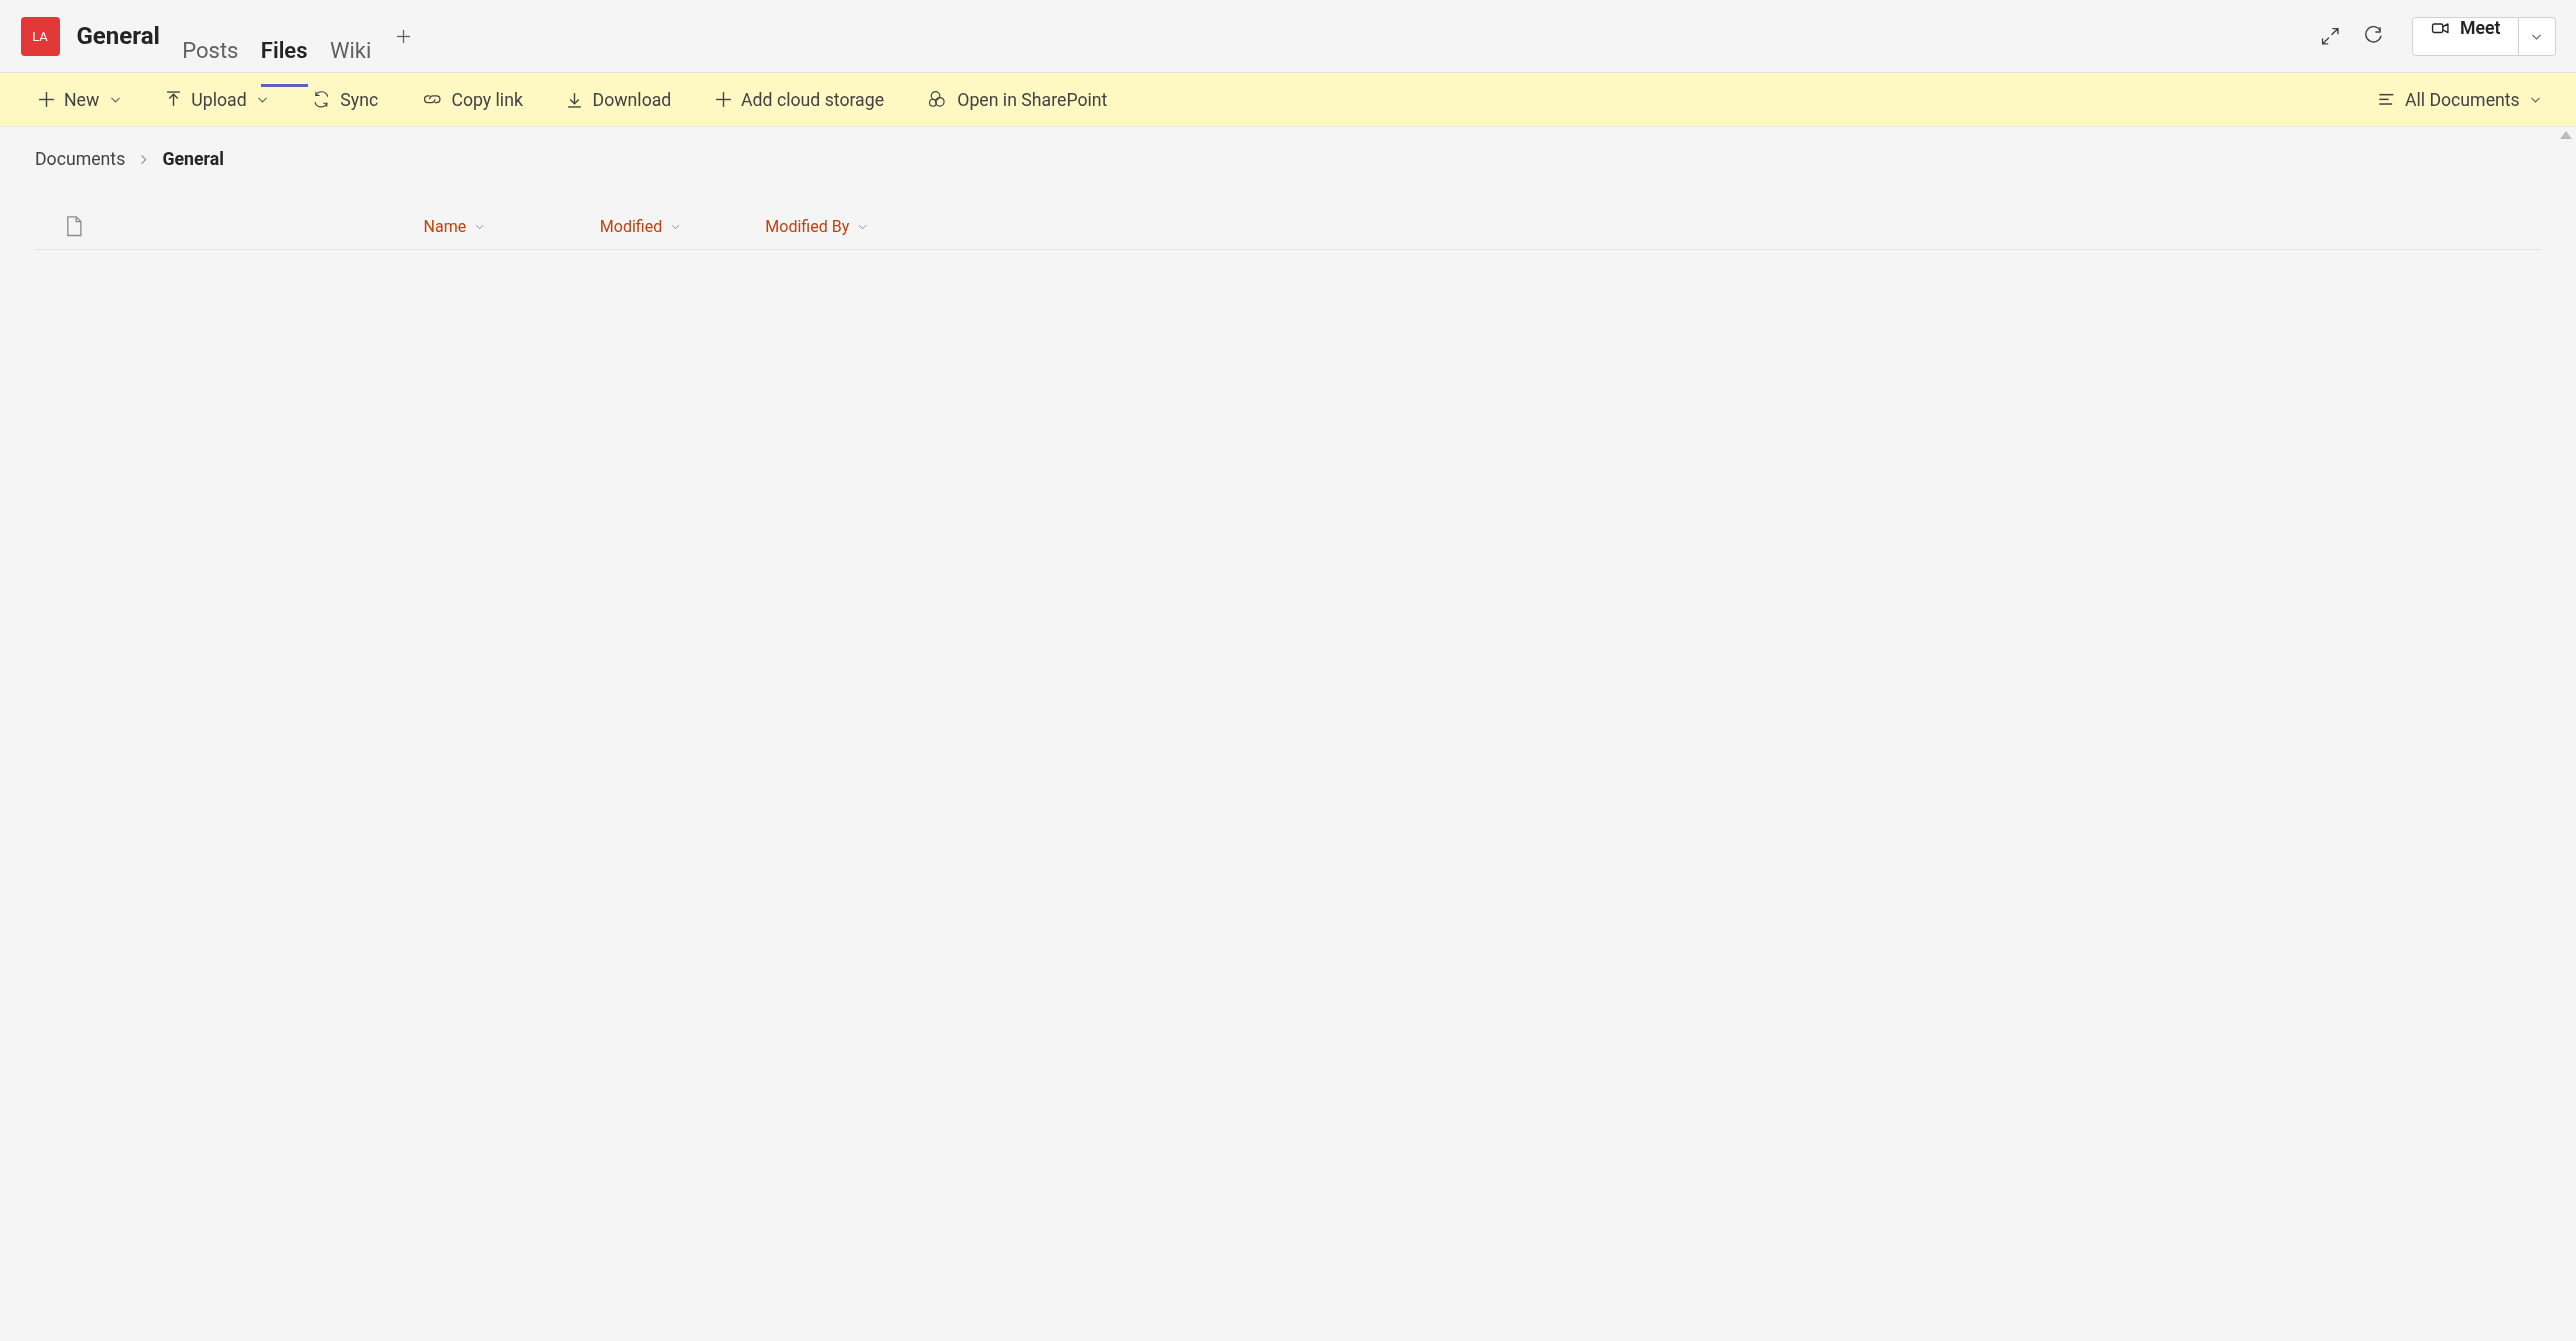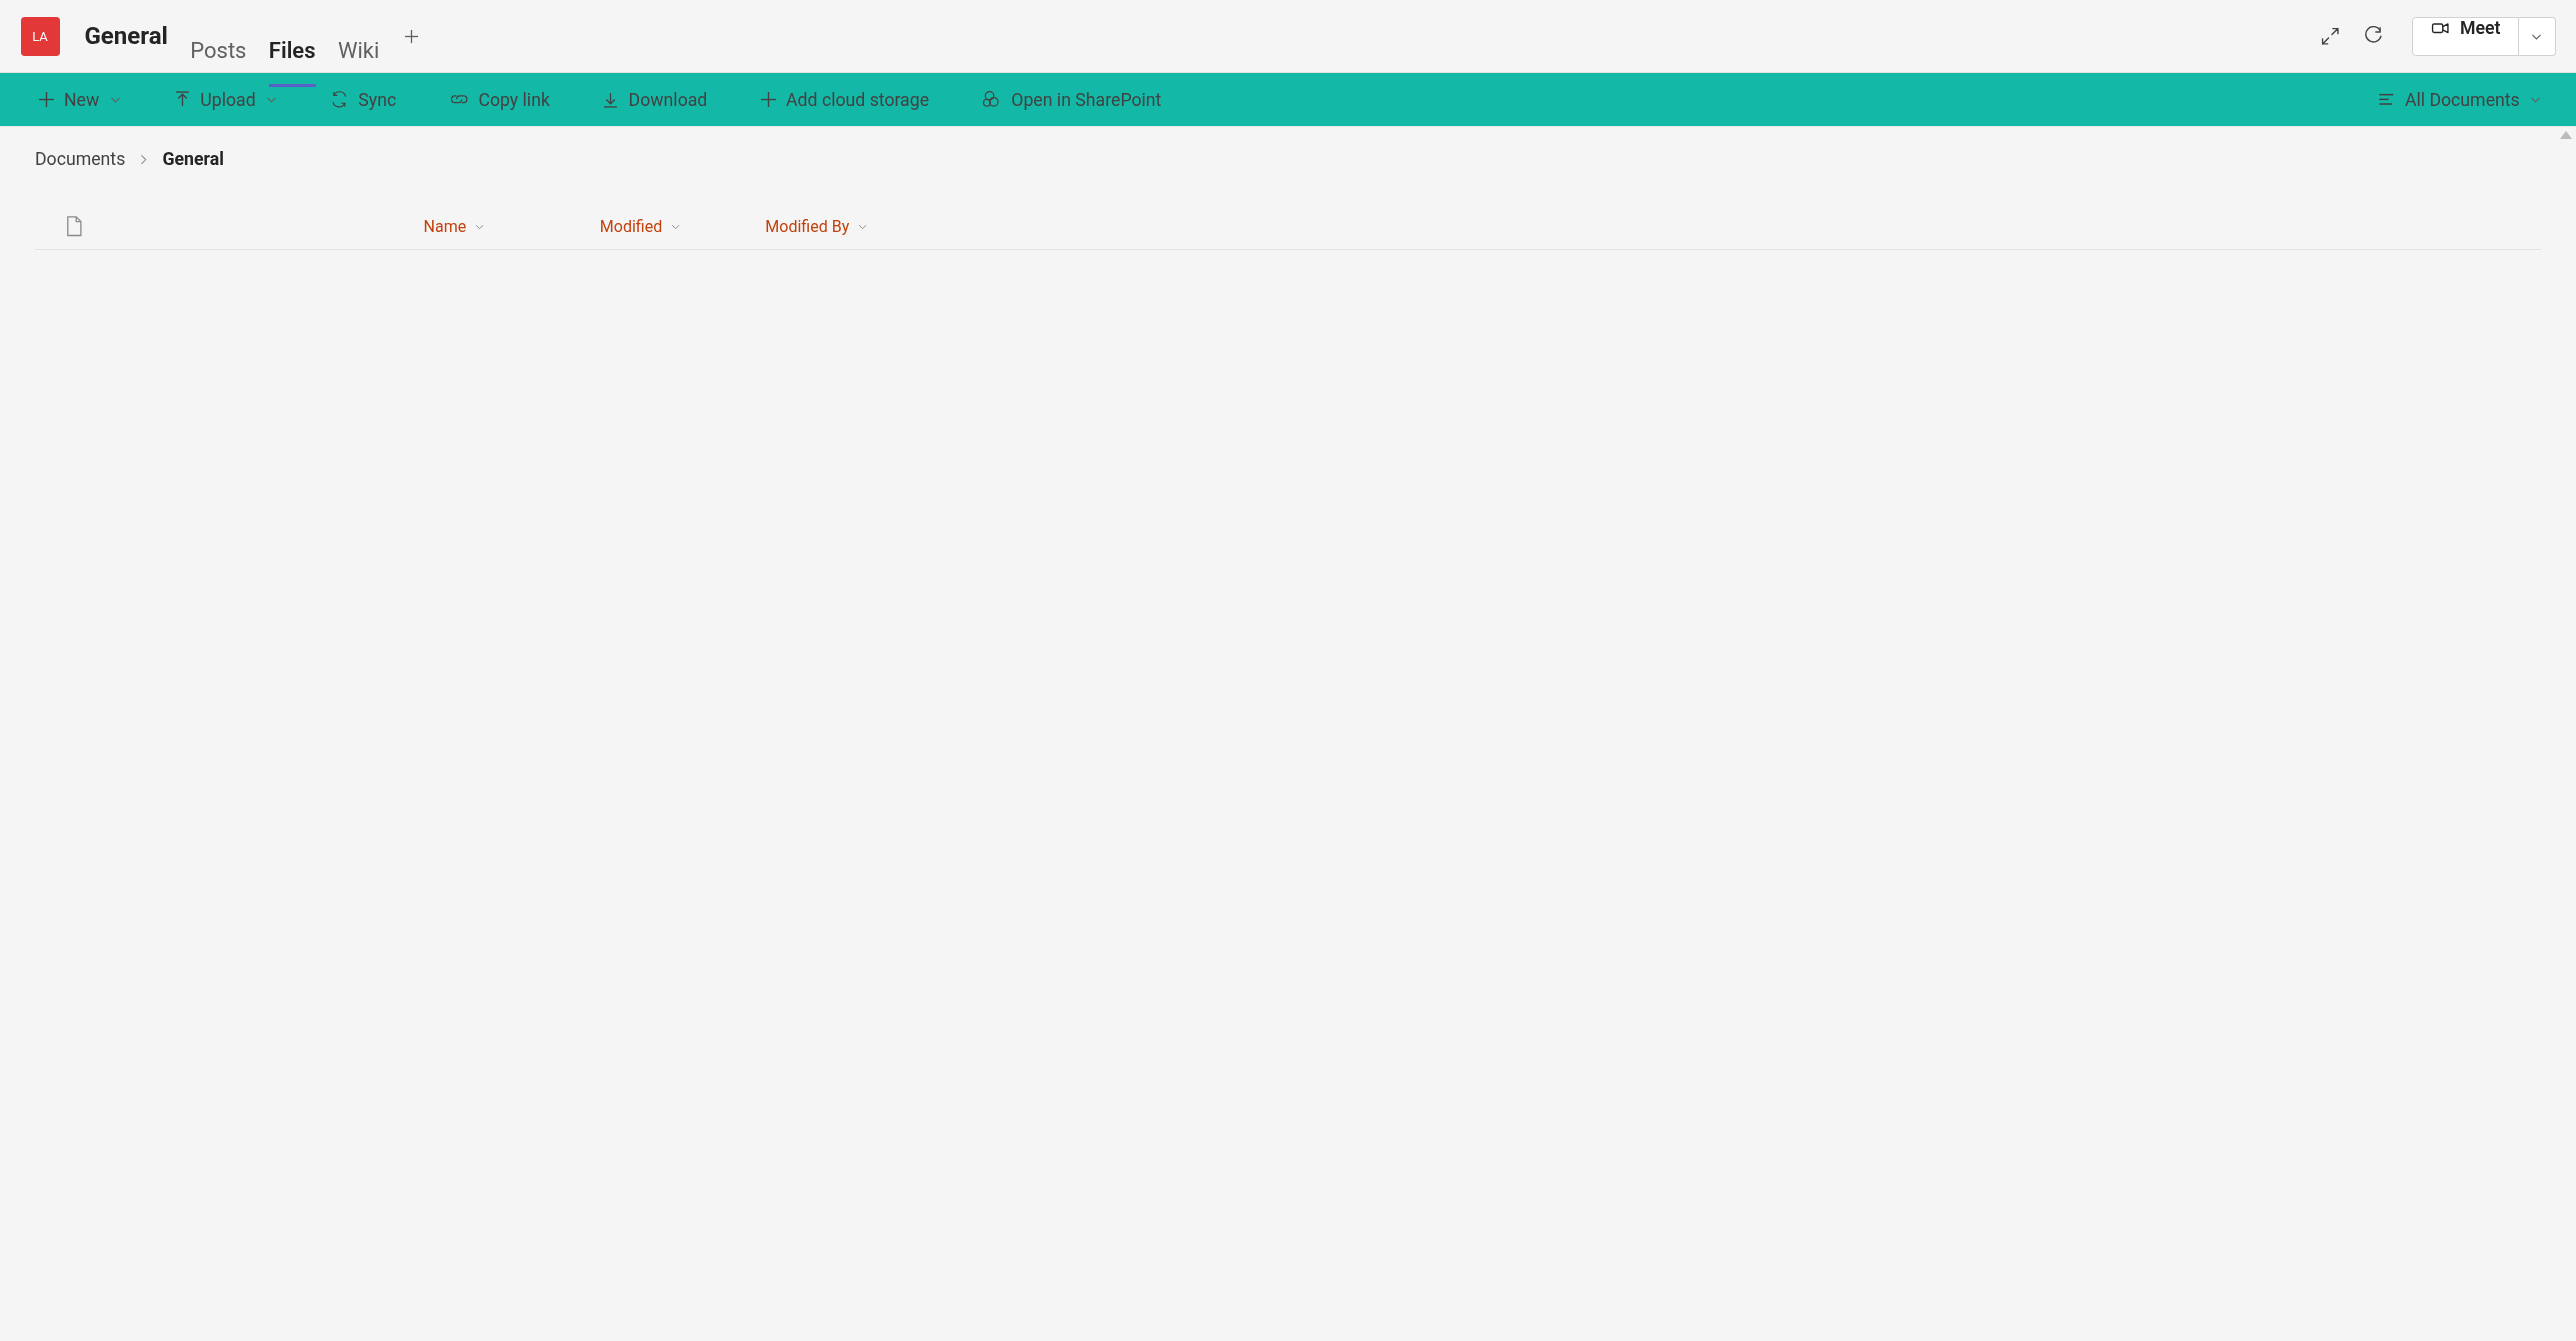--- a/index.html
+++ b/index.html
@@ -27,21 +27,21 @@
     width: 39px;
     height: 39px;
     background: #e23838;
     color: #fff;
     font-size: 13px;
     font-weight: 400;
     display: flex;
     align-items: center;
     justify-content: center;
     border-radius: 3.7px;
-    margin-right: 25px;
+    margin-right: 17px;
   }
   .channel-name {
     font-size: 24px;
     font-weight: 700;
     margin-right: 22.4px;
   }
   .tab {
     font-size: 22px;
     color: #616161;
     margin-right: 22.4px;
@@ -114,22 +114,22 @@
     color: #616161;
   }
 
   
   .command-bar {
     display: flex;
     align-items: center;
     height: 54px;
     padding: 0 34px;
     border-bottom: 0.9px solid #e8e8e8;
-    background: #14b8a6;
-    gap: 45px;
+    background: #fef9c3;
+    gap: 36px;
   }
   .command-item {
     display: flex;
     align-items: center;
     gap: 9.3px;
     font-size: 17.7px;
     color: #424242;
     cursor: pointer;
     padding: 5.6px 3.7px;
   }

